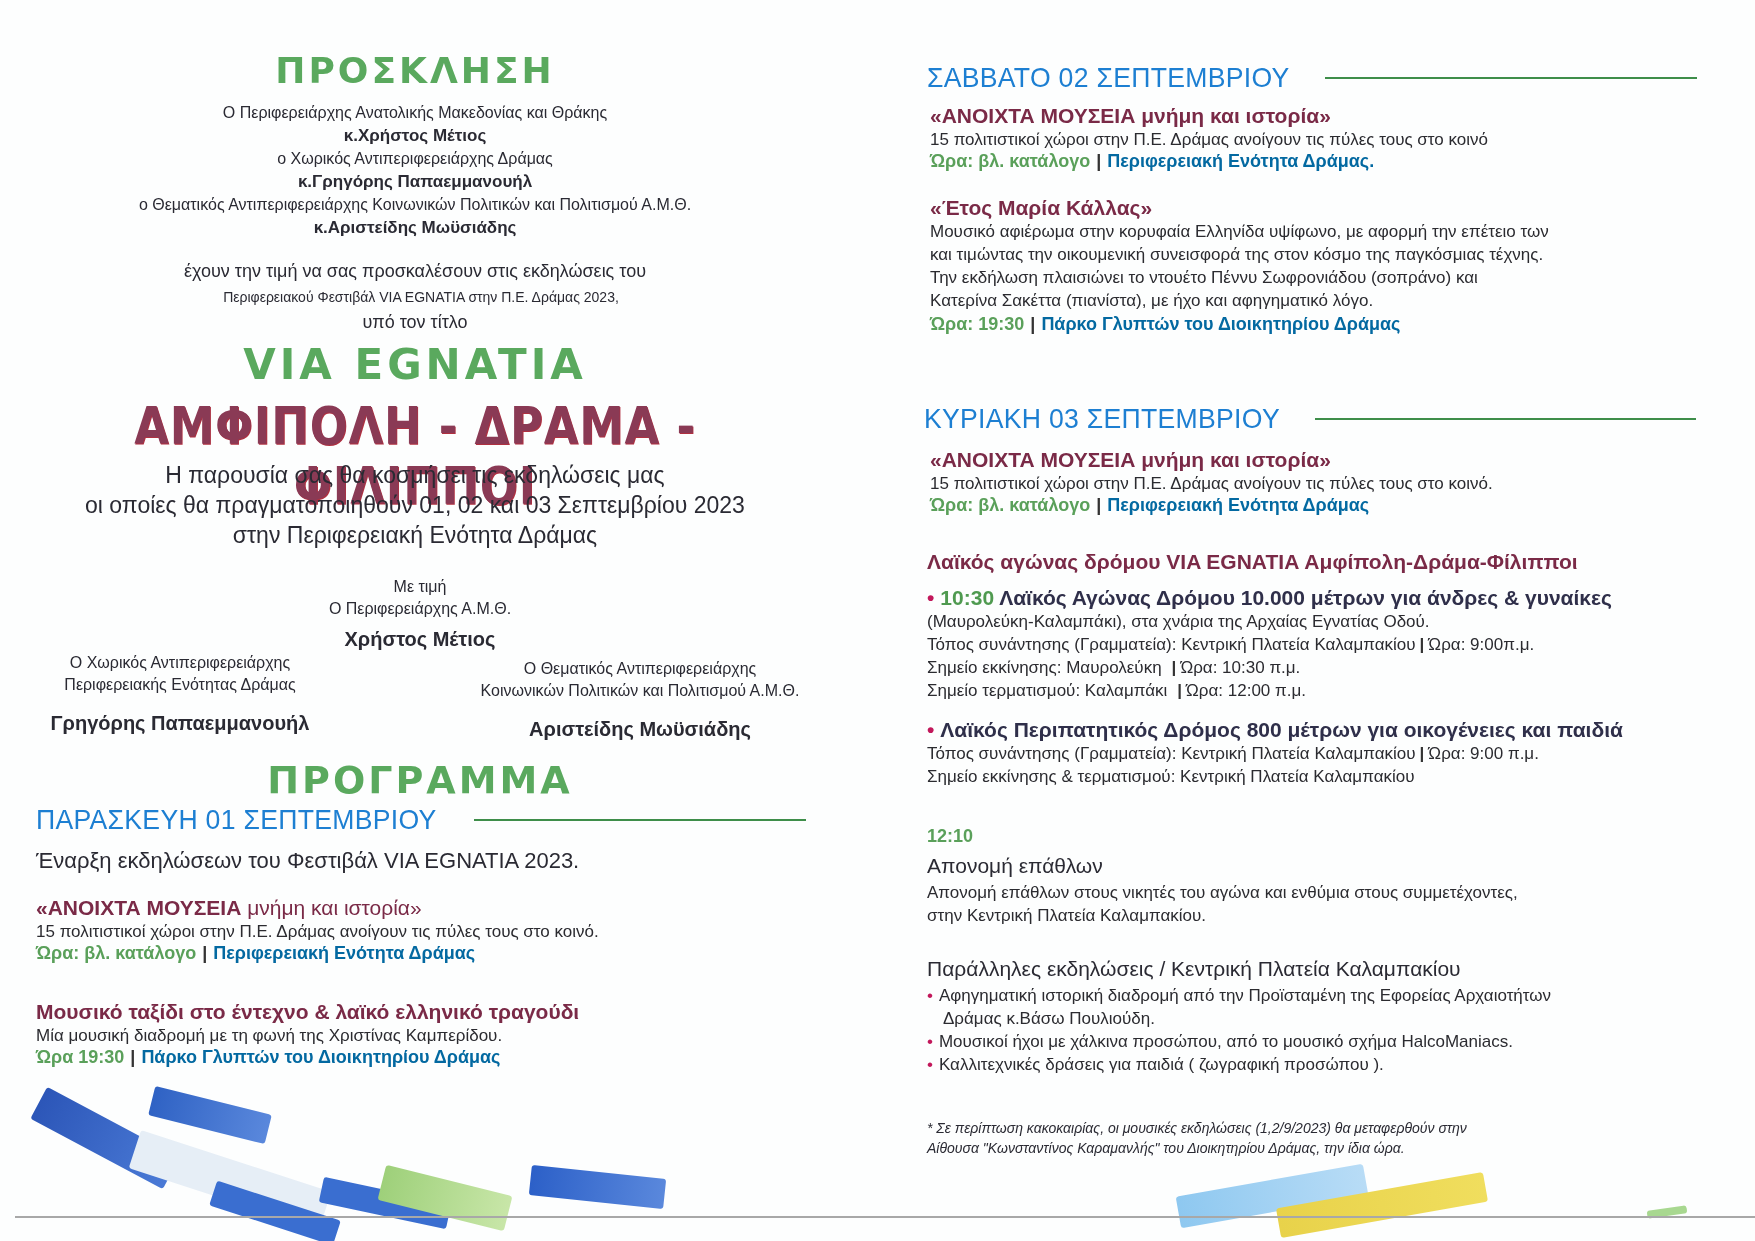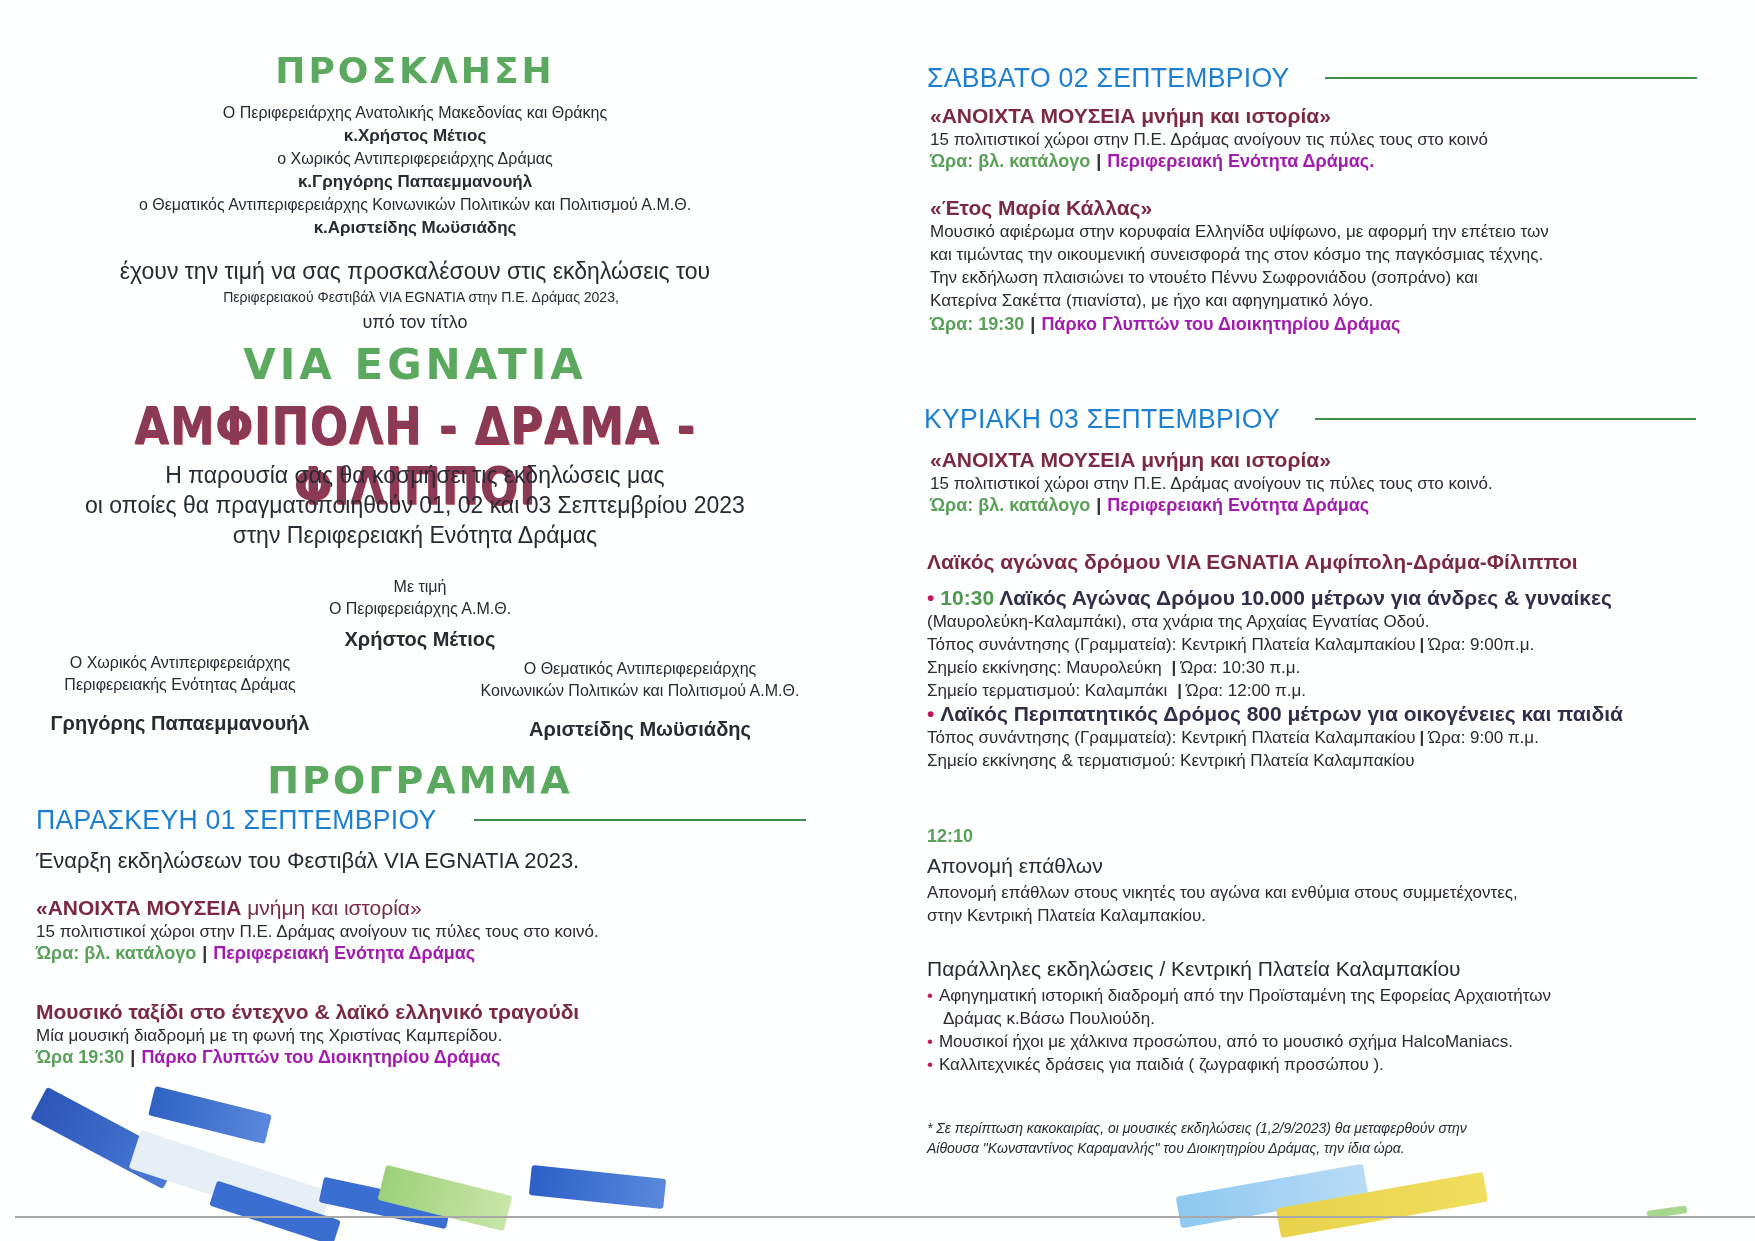--- a/index.html
+++ b/index.html
@@ -18,21 +18,21 @@
   .bold { font-weight: bold; }
 
   .day-head { position: absolute; display: flex; align-items: center; }
   .day-head .label { color: #1d7fd2; font-family: "Liberation Sans", sans-serif; font-size: 28px; font-weight: normal; white-space: nowrap; letter-spacing: 0.3px; transform: scaleX(0.95); transform-origin: left; }
   .day-head .rule { height: 2px; background: #3e8e4a; margin-left: 16px; flex: 1; }
 
   .ev-title { font-family: "Liberation Sans", sans-serif; font-weight: bold; font-size: 21px; color: #7a2a47; white-space: nowrap; }
   .ev-desc { font-family: "Liberation Sans", sans-serif; font-size: 17px; color: #2b2b30; white-space: nowrap; line-height: 23px; }
   .ev-meta { font-family: "Liberation Sans", sans-serif; font-weight: bold; font-size: 18px; color: #5aa05a; white-space: nowrap; }
   .ev-meta .sep { color: #333; margin: 0 6px; }
-  .ev-meta .place { color: #a21caf; }
+  .ev-meta .place { color: #0369a1; }
 
   .bullet { color: #c2185b; margin-right: 6px; }
   .dark-bold { font-family: "Liberation Sans", sans-serif; font-weight: bold; font-size: 21px; color: #2f2f4a; white-space: nowrap; }
   .bar { color: #333; font-weight: bold; margin: 0 4px; }
 
   .deco { position: absolute; border-radius: 3px; }
   .bottom-rule { position: absolute; left: 15px; top: 1216px; width: 1740px; height: 2px; background: #a8a8a8; }
 </style>
 </head>
 <body>
@@ -44,21 +44,21 @@
   <div class="abs center cond" style="left:0;width:830px;top:101px;">
     <div class="line" style="font-size:16px;line-height:23px;">Ο Περιφερειάρχης Ανατολικής Μακεδονίας και Θράκης</div>
     <div class="line bold" style="font-size:17px;line-height:23px;">κ.Χρήστος Μέτιος</div>
     <div class="line" style="font-size:16px;line-height:23px;">ο Χωρικός Αντιπεριφερειάρχης Δράμας</div>
     <div class="line bold" style="font-size:17px;line-height:23px;">κ.Γρηγόρης Παπαεμμανουήλ</div>
     <div class="line" style="font-size:16px;line-height:23px;">ο Θεματικός Αντιπεριφερειάρχης Κοινωνικών Πολιτικών και Πολιτισμού Α.Μ.Θ.</div>
     <div class="line bold" style="font-size:17px;line-height:23px;">κ.Αριστείδης Μωϋσιάδης</div>
   </div>
 
   <div class="abs center cond" style="left:0;width:830px;top:258px;">
-    <div style="font-size:23px;line-height:26px;">έχουν την τιμή να σας προσκαλέσουν στις εκδηλώσεις του</div>
+    <div style="font-size:18px;line-height:26px;">έχουν την τιμή να σας προσκαλέσουν στις εκδηλώσεις του</div>
     <div style="font-size:14px;line-height:26px;margin-left:12px;">Περιφερειακού Φεστιβάλ VIA EGNATIA στην Π.Ε. Δράμας 2023,</div>
     <div style="font-size:18px;line-height:24px;">υπό τον τίτλο</div>
   </div>
 
   <div class="abs center title-green" style="left:0;width:830px;top:340px;font-size:42px;letter-spacing:4px;">VIA EGNATIA</div>
 
   <div class="abs center" style="left:0;width:830px;top:396px;font-size:52px;font-weight:bold;color:#8a3a55;font-family:'DejaVu Sans',sans-serif;letter-spacing:1px;transform:scaleX(0.86);text-shadow:1px 1px 0 #b03040;">ΑΜΦΙΠΟΛΗ - ΔΡΑΜΑ - ΦΙΛΙΠΠΟΙ</div>
 
   <div class="abs center cond" style="left:0;width:830px;top:460px;">
     <div style="font-size:23px;line-height:30px;">Η παρουσία σας θα κοσμήσει τις εκδηλώσεις μας</div>
@@ -153,21 +153,21 @@
     <div class="ev-title">Λαϊκός αγώνας δρόμου VIA EGNATIA Αμφίπολη-Δράμα-Φίλιπποι</div>
     <div class="dark-bold" style="margin-top:12px;">
       <span class="bullet">•</span><span style="color:#4f9a50;">10:30</span>
       <span>Λαϊκός Αγώνας Δρόμου 10.000 μέτρων για άνδρες &amp; γυναίκες</span>
     </div>
     <div class="ev-desc">(Μαυρολεύκη-Καλαμπάκι), στα χνάρια της Αρχαίας Εγνατίας Οδού.</div>
     <div class="ev-desc"><span>Τόπος συνάντησης (Γραμματεία): Κεντρική Πλατεία Καλαμπακίου</span><span class="bar">|</span><span>Ώρα: 9:00π.μ.</span></div>
     <div class="ev-desc"><span>Σημείο εκκίνησης:  Μαυρολεύκη</span><span class="bar" style="margin-left:10px;">|</span><span>Ώρα: 10:30 π.μ.</span></div>
     <div class="ev-desc"><span>Σημείο τερματισμού:  Καλαμπάκι</span><span class="bar" style="margin-left:10px;">|</span><span>Ώρα: 12:00 π.μ.</span></div>
 
-    <div class="dark-bold" style="">
+    <div class="dark-bold" style="margin-top:16px;">
       <span class="bullet">•</span><span>Λαϊκός Περιπατητικός Δρόμος 800 μέτρων για οικογένειες και παιδιά</span>
     </div>
     <div class="ev-desc"><span>Τόπος συνάντησης (Γραμματεία):  Κεντρική Πλατεία Καλαμπακίου</span><span class="bar">|</span><span>Ώρα: 9:00 π.μ.</span></div>
     <div class="ev-desc">Σημείο εκκίνησης &amp; τερματισμού:  Κεντρική Πλατεία Καλαμπακίου</div>
   </div>
 
   <div class="abs" style="left:50px;top:826px;">
     <div class="ev-meta">12:10</div>
     <div class="cond" style="font-size:21px;line-height:30px;margin-top:4px;">Απονομή επάθλων</div>
     <div class="ev-desc">Απονομή επάθλων στους νικητές του αγώνα και ενθύμια στους συμμετέχοντες,</div>

